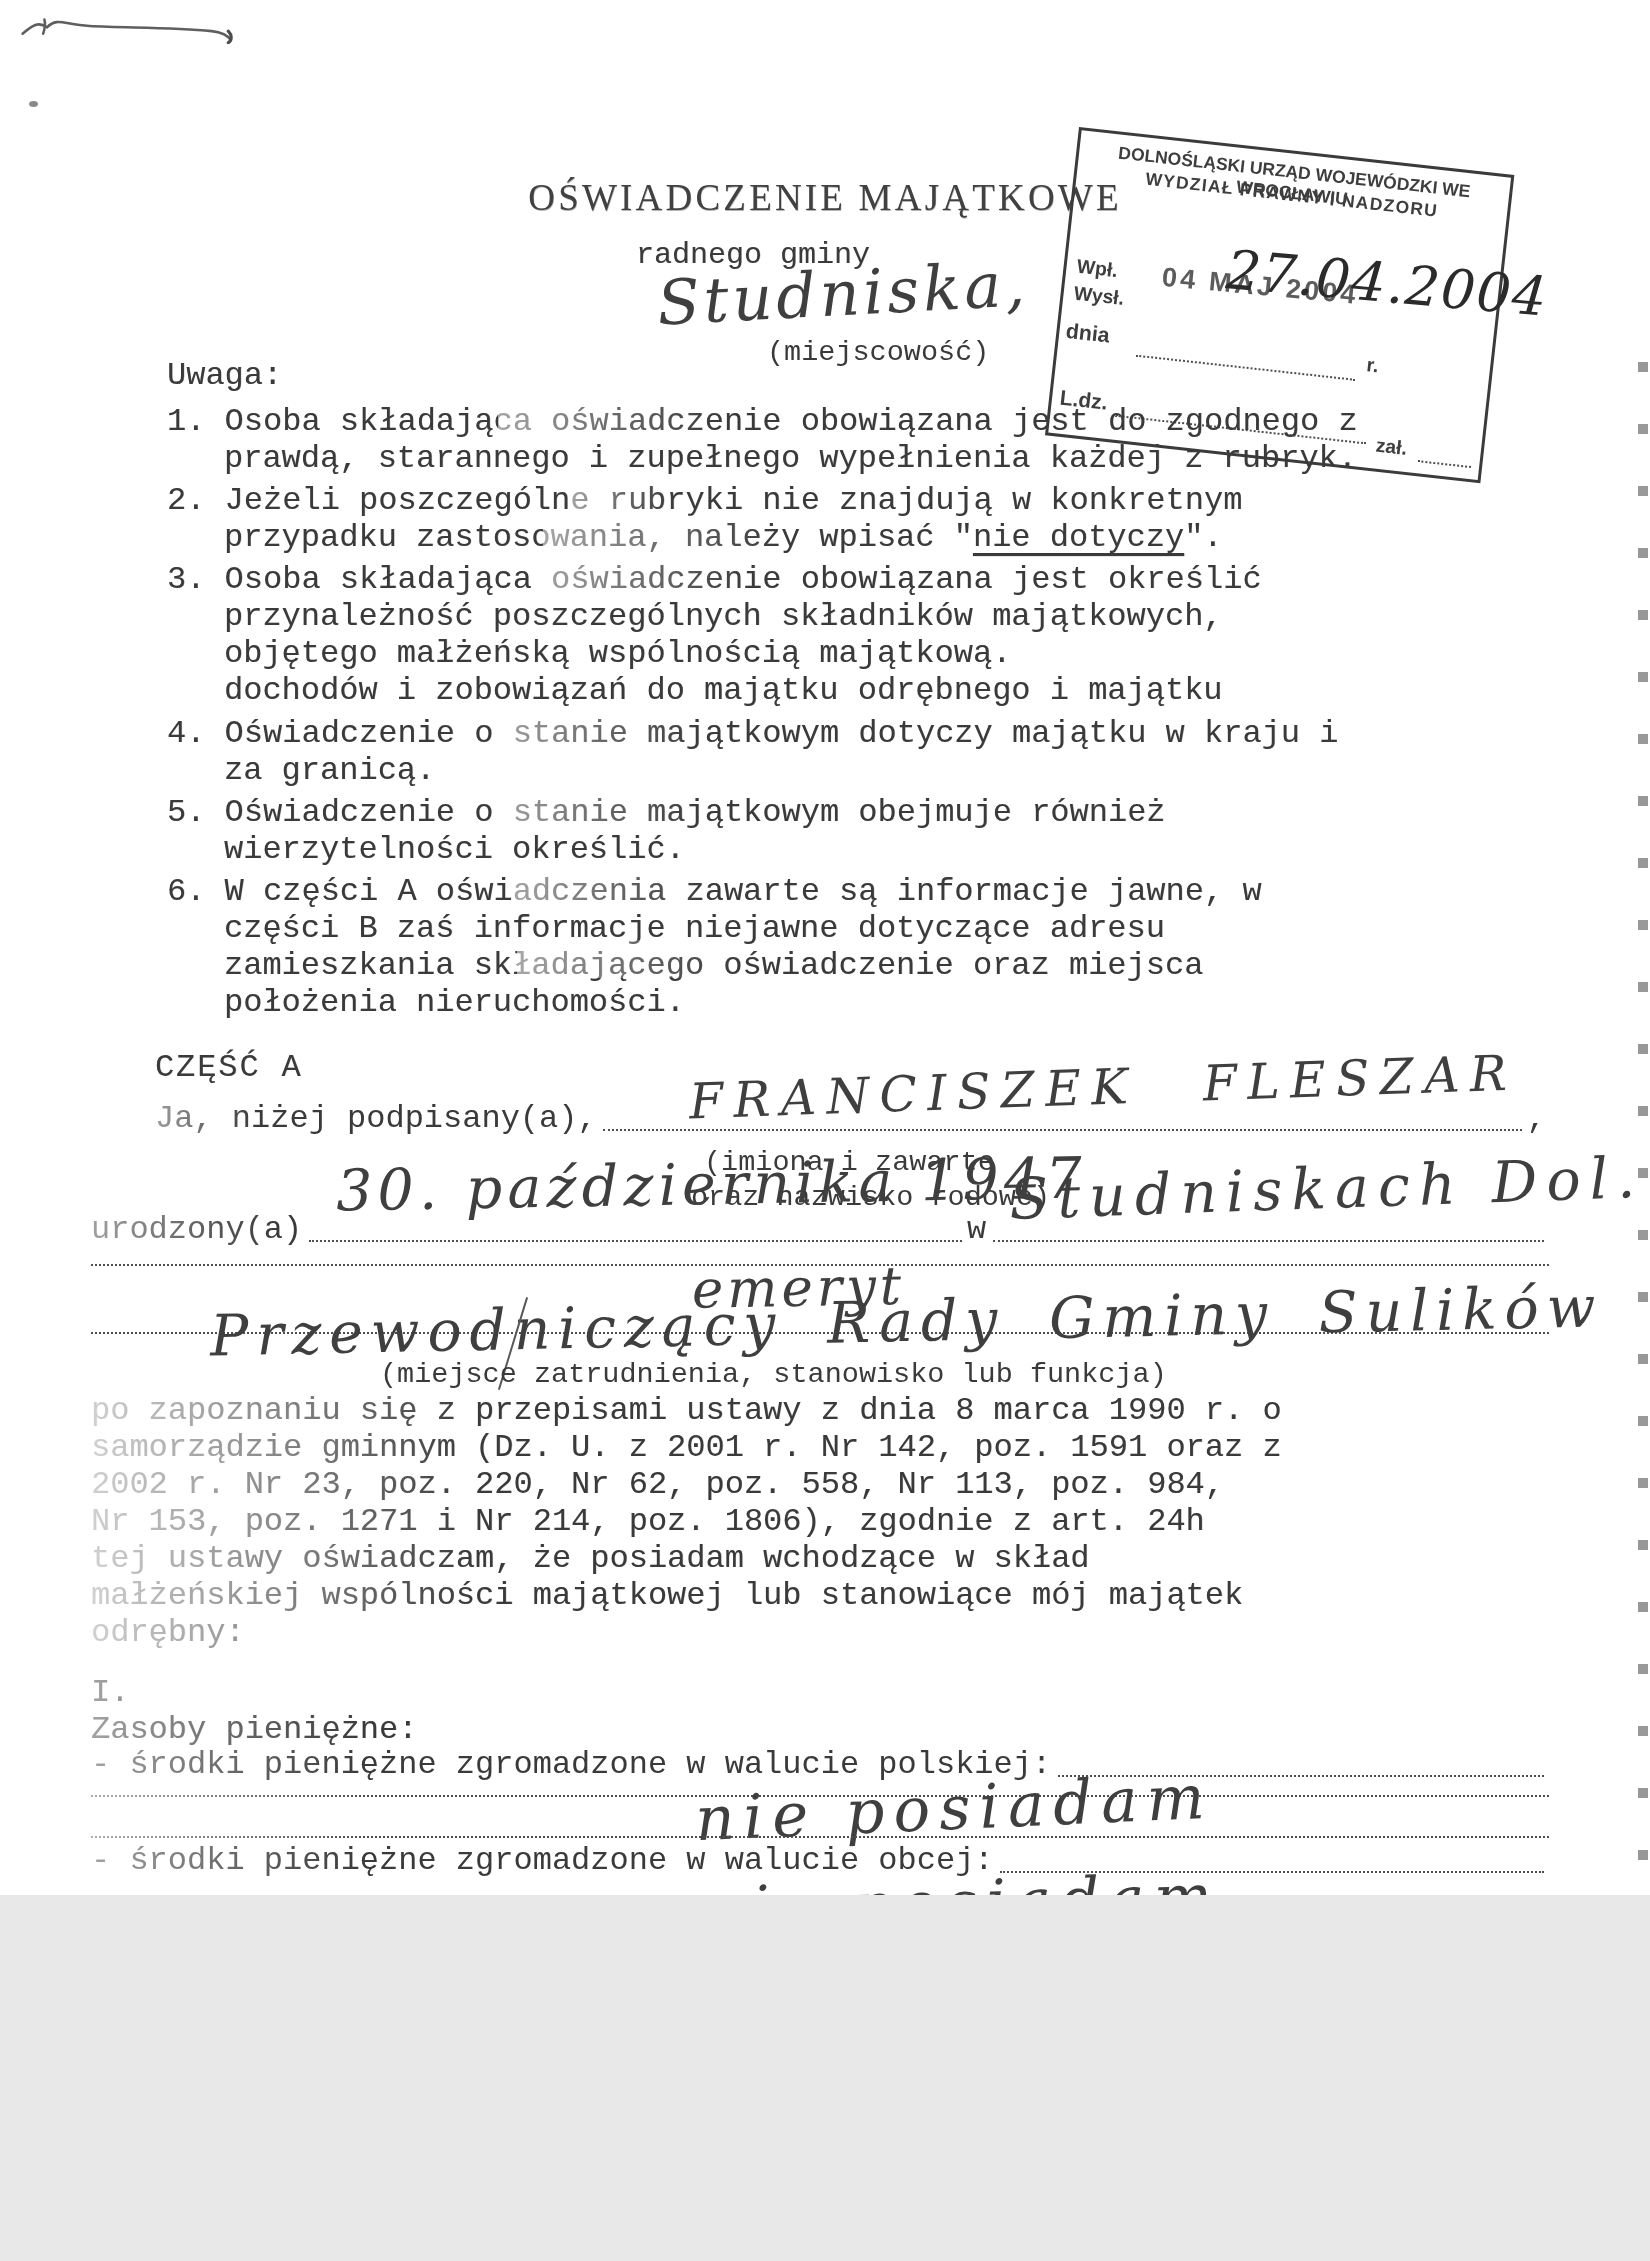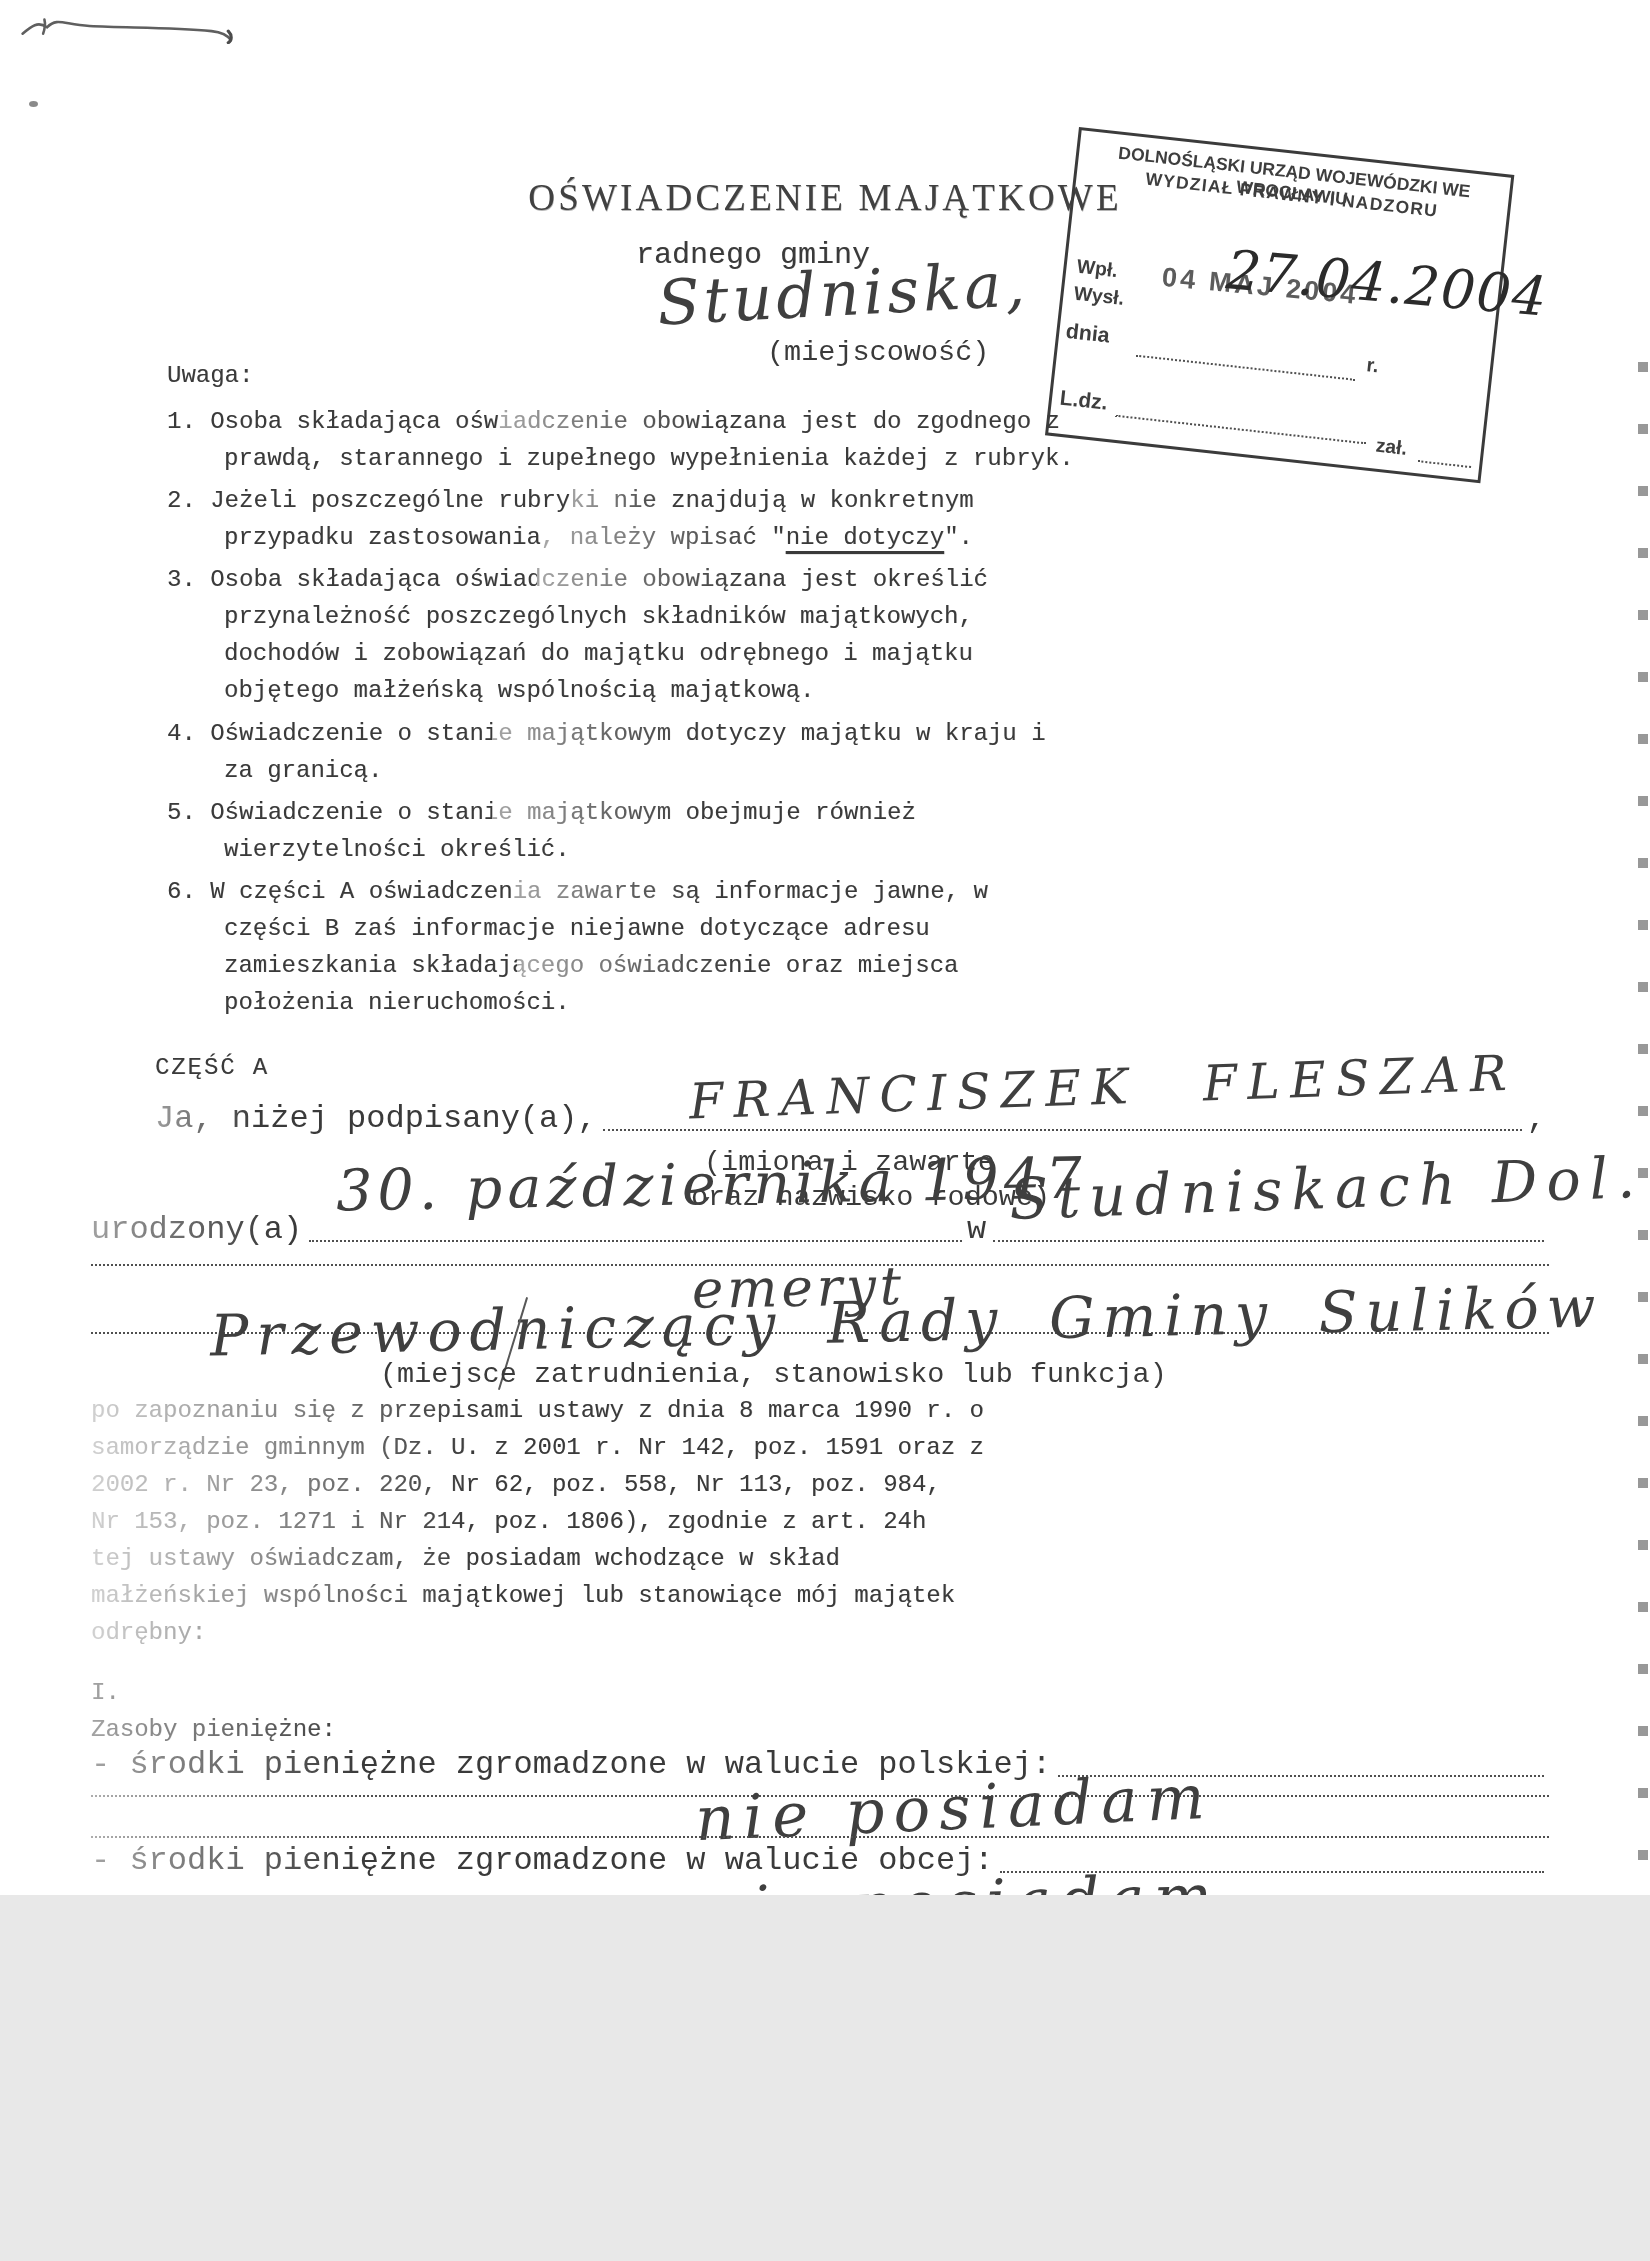--- a/index.html
+++ b/index.html
@@ -1,21 +1,21 @@
 <!DOCTYPE html>
 <html style="font-size:10.3px"><head>
 <meta charset="utf-8">
 <style>
   html,body{margin:0;padding:0;background:#e8e8e8;}
   .page{position:relative;width:1650px;height:1895px;background:#ffffff;overflow:hidden;
         font-family:"Liberation Mono","DejaVu Sans Mono",monospace;color:#3a3a3a;}
   .t{white-space:nowrap;}
   .abs{position:absolute;}
   
-  .body-line{font-size:24px;line-height:37px;white-space:nowrap;text-shadow:0.4px 0.4px 0.5px rgba(80,80,80,.35);}
+  .body-line{font-size:32px;line-height:37px;white-space:nowrap;text-shadow:0.4px 0.4px 0.5px rgba(80,80,80,.35);}
   .ind{padding-left:57px;}
   .gap{margin-top:5.2px;}
   .ul{ text-decoration:underline;text-decoration-thickness:3.2px;text-underline-offset:7.1px;}
   
   .title{left:0;right:0;top:176px;text-align:center;font-family:"Liberation Serif","DejaVu Serif",serif;
          font-size:37px;letter-spacing:3.2px;color:#414141;text-shadow:0.5px 0.5px 0.5px rgba(70,70,70,.4);}
   .subtitle{left:636px;top:237px;font-size:30px;}
   .place-cap{left:767px;top:336px;font-size:28.5px;}
   
   .hw{position:absolute;font-family:"DejaVu Serif","Liberation Serif",serif;font-style:italic;
@@ -107,22 +107,22 @@
   <div class="hw hw-stampdate">27.04.2004</div>
 
   <div class="abs" style="left:167px;top:357px;">
     <div class="body-line t" style="margin-bottom:9px;">Uwaga:</div>
     <div class="body-line t gap">1. Osoba składająca oświadczenie obowiązana jest do zgodnego z</div>
     <div class="body-line t ind">prawdą, starannego i zupełnego wypełnienia każdej z rubryk.</div>
     <div class="body-line t gap">2. Jeżeli poszczególne rubryki nie znajdują w konkretnym</div>
     <div class="body-line t ind"><span>przypadku zastosowania, należy wpisać "</span><span class="ul">nie dotyczy</span><span>".</span></div>
     <div class="body-line t gap">3. Osoba składająca oświadczenie obowiązana jest określić</div>
     <div class="body-line t ind">przynależność poszczególnych składników majątkowych,</div>
+    <div class="body-line t ind">objętego małżeńską wspólnością majątkową.</div>
     <div class="body-line t ind">dochodów i zobowiązań do majątku odrębnego i majątku</div>
-    <div class="body-line t ind">objętego małżeńską wspólnością majątkową.</div>
     <div class="body-line t gap">4. Oświadczenie o stanie majątkowym dotyczy majątku w kraju i</div>
     <div class="body-line t ind">za granicą.</div>
     <div class="body-line t gap">5. Oświadczenie o stanie majątkowym obejmuje również</div>
     <div class="body-line t ind">wierzytelności określić.</div>
     <div class="body-line t gap">6. W części A oświadczenia zawarte są informacje jawne, w</div>
     <div class="body-line t ind">części B zaś informacje niejawne dotyczące adresu</div>
     <div class="body-line t ind">zamieszkania składającego oświadczenie oraz miejsca</div>
     <div class="body-line t ind">położenia nieruchomości.</div>
   </div>
 

